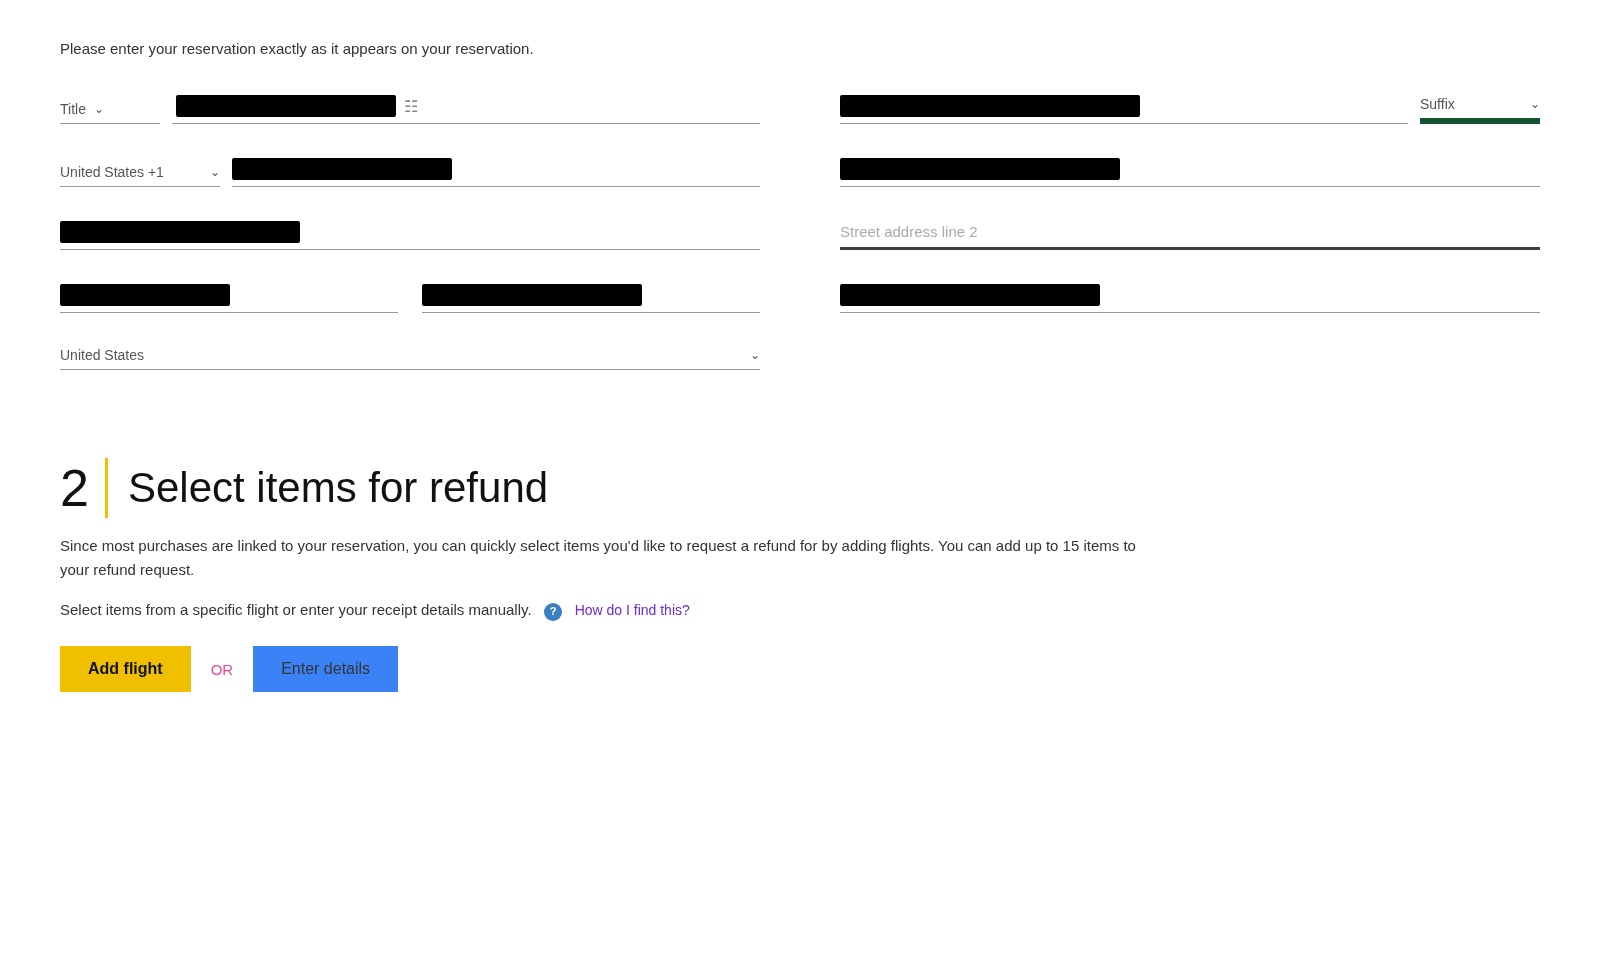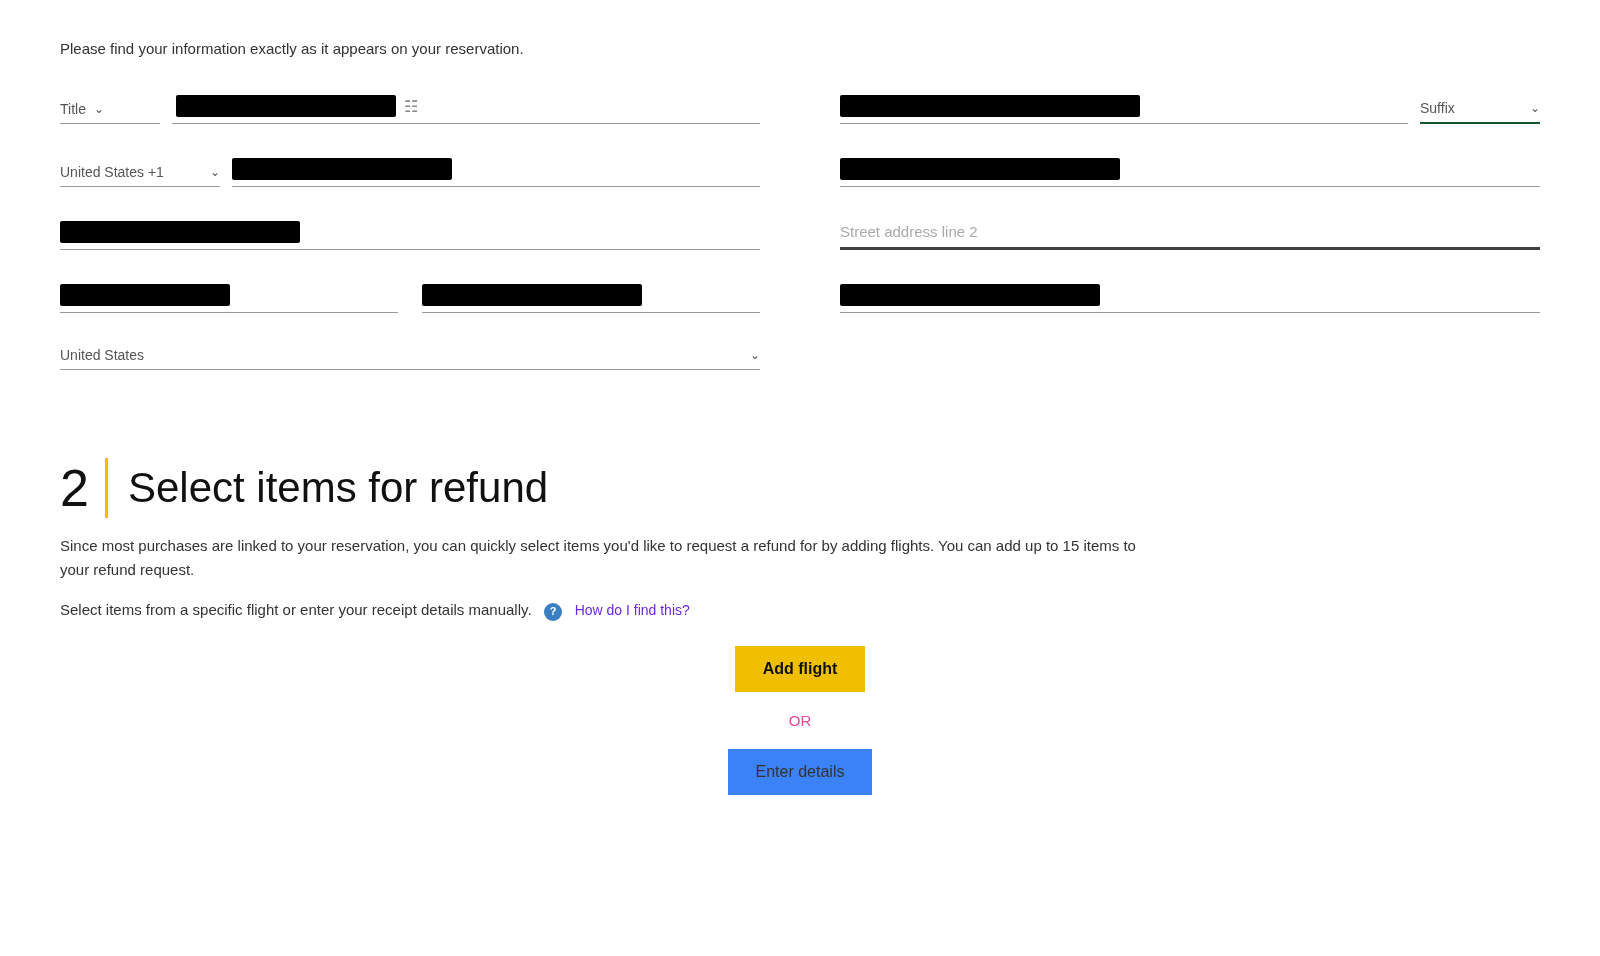--- a/index.html
+++ b/index.html
@@ -86,21 +86,21 @@
 
     .name-icon {
       margin-left: 8px;
       color: #888;
       font-size: 16px;
     }
 
     .suffix-select-wrapper {
       display: flex;
       align-items: center;
-      border-bottom: 2px solid #14532d;
+      border-bottom: 6px solid #14532d;
       padding: 6px 0;
       cursor: pointer;
     }
 
     
     .phone-country-wrapper {
       display: flex;
       align-items: center;
       border-bottom: 1px solid #999;
       padding: 6px 0;
@@ -165,21 +165,20 @@
       font-size: 11px;
       font-weight: bold;
       flex-shrink: 0;
     }
 
     .button-row {
       display: flex;
       align-items: center;
       gap: 20px;
       margin-top: 24px;
-      flex-direction: column;
     }
 
     .btn-primary {
       background: #f0c000;
       border: none;
       padding: 14px 28px;
       font-size: 16px;
       font-weight: 600;
       cursor: pointer;
       color: #111;
@@ -209,21 +208,21 @@
     .address-placeholder {
       font-size: 15px;
       color: #aaa;
       padding: 6px 0;
     }
   </style>
 </head>
 <body>
 
 <div class="contact-section">
-  <p class="section-subtitle">Please find your information exactly as it appears on your reservation.</p>
+  <p class="section-subtitle">Please enter your reservation exactly as it appears on your reservation.</p>
 
   <div class="row-form">
 
     <div class="form-row">
       <div class="title-select-wrapper">
         <span class="title-label">Title</span>
         <span class="chevron">⌄</span>
       </div>
       <div class="name-input-wrapper" style="flex:1;">
         <div class="redacted-block" style="width:220px;"></div>

